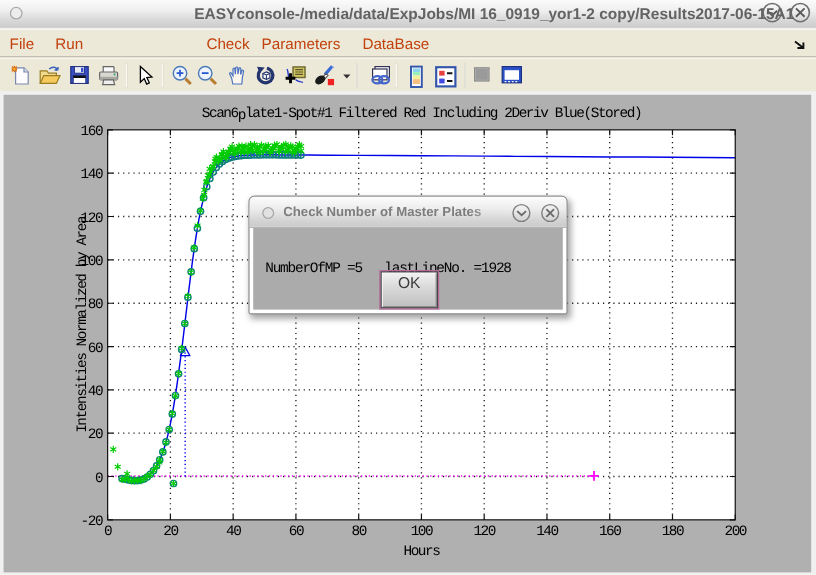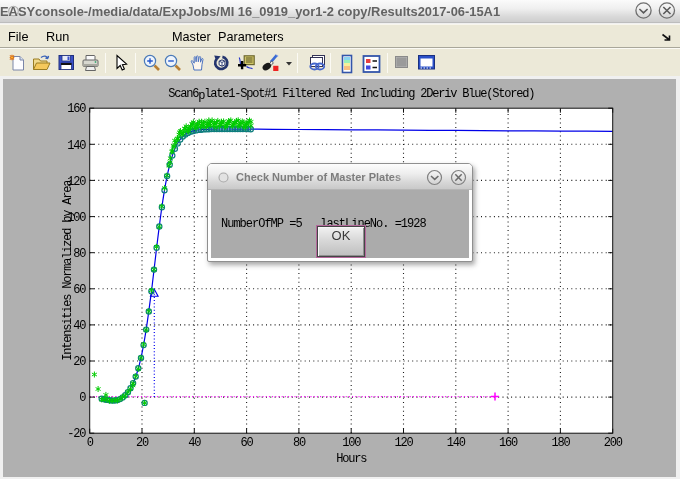--- a/index.html
+++ b/index.html
@@ -1,18 +1,18 @@
 <!DOCTYPE html>
 <html><head><meta charset="utf-8"><style>
 *{margin:0;padding:0;box-sizing:border-box}
 body{width:680px;height:479px;overflow:hidden;font-family:"Liberation Sans",sans-serif;background:#f0f0f0;position:relative}
 .titlebar{position:absolute;left:0;top:0;width:680px;height:23px;background:linear-gradient(#fbfbfb,#efefef 40%,#d9d9d9 75%,#cecece);border-bottom:1px solid #bdbdbd}
-.title{position:absolute;left:0;top:0;width:662px;height:22px;line-height:23px;text-align:left;font-weight:bold;font-size:12.9px;color:#636363;letter-spacing:0px;white-space:nowrap}
+.title{position:absolute;left:0;top:0;width:662px;height:22px;line-height:23px;text-align:right;font-weight:bold;font-size:12.9px;color:#636363;letter-spacing:0px;white-space:nowrap}
 .menubar{position:absolute;left:0;top:24px;width:680px;height:24px;background:#ece9d8;border-top:1px solid #f8f6ee;border-bottom:1px solid #a9a79a}
-.menubar span{position:absolute;top:0;height:24px;line-height:24px;font-size:12.7px;color:#000000}
+.menubar span{position:absolute;top:0;height:24px;line-height:24px;font-size:12.7px;color:#c2410c}
 .toolbar{position:absolute;left:0;top:48px;width:680px;height:28px;background:#ece9d8;border-top:1px solid #fbfaf4}
 .tsep{position:absolute;top:4px;width:1px;height:20px;background:#9f9d90;border-right:1px solid #fbfaf4}
 .toolbar svg{position:absolute;top:5px}
 .canvas{position:absolute;left:3px;top:79px;width:673px;height:398px;background:#b0b0b0}
 .canvas > svg{position:absolute;left:0;top:0}
 .dialog{position:absolute;left:204px;top:84px;width:266px;height:99px;background:#fff;border:1px solid #8f8f8f;border-radius:5px 5px 2px 2px;box-shadow:2px 3px 5px rgba(60,60,60,.45)}
 .dtitle{position:absolute;left:0;top:0;width:100%;height:26px;background:linear-gradient(#fcfcfc,#ededed 40%,#d6d6d6 75%,#c9c9c9);border-radius:4px 4px 0 0;border-bottom:1px solid #b5b5b5}
 .dtext{position:absolute;left:28px;top:0;height:26px;line-height:27px;font-weight:bold;font-size:11px;color:#7d7d7d;white-space:nowrap;overflow:hidden;width:200px;-webkit-mask-image:linear-gradient(90deg,#000 78%,transparent 94%);mask-image:linear-gradient(90deg,#000 78%,transparent 94%)}
 .dbody{position:absolute;left:3px;top:26px;width:258px;height:68px;background:#ababab}
 .dmsg{position:absolute;left:10px;top:27px;font-family:"Liberation Mono",monospace;font-size:12px;letter-spacing:-1px;color:#000;white-space:pre}
@@ -24,22 +24,23 @@
   <circle cx="643.5" cy="10.5" r="7.6" fill="none" stroke="#6f6f6f" stroke-width="1.3"></circle>
   <path d="M639.4,9 l4.1,3.8 l4.1,-3.8" fill="none" stroke="#5a5a5a" stroke-width="1.6"></path>
   <circle cx="666.9" cy="10.5" r="7.6" fill="none" stroke="#6f6f6f" stroke-width="1.3"></circle>
   <path d="M663.3,7 l7.2,7 M670.5,7 l-7.2,7" fill="none" stroke="#5a5a5a" stroke-width="1.6"></path>
  </svg>
  <div class="title">EASYconsole-/media/data/ExpJobs/MI 16_0919_yor1-2 copy/Results2017-06-15A1</div>
 </div>
 <div class="menubar">
  <span style="left:8px">File</span>
  <span style="left:46px">Run</span>
- <span style="left:172px">Master</span>
+ <span style="left:172px">Check</span>
  <span style="left:218px">Parameters</span>
+ <span style="left:302px">DataBase</span>
  <svg width="11" height="10" style="position:absolute;left:661px;top:8px">
       <path d="M1.5,1.5 L8,6.5 M8.5,2.5 V7 H3.5" stroke="#111" stroke-width="1.6" fill="none"></path>
     </svg>
 </div>
 <div class="toolbar">
 <div class="tsep" style="left:105px"></div>
     <div class="tsep" style="left:135px"></div>
     <div class="tsep" style="left:297px"></div>
     <div class="tsep" style="left:330px"></div>
     <div class="tsep" style="left:387px"></div>

